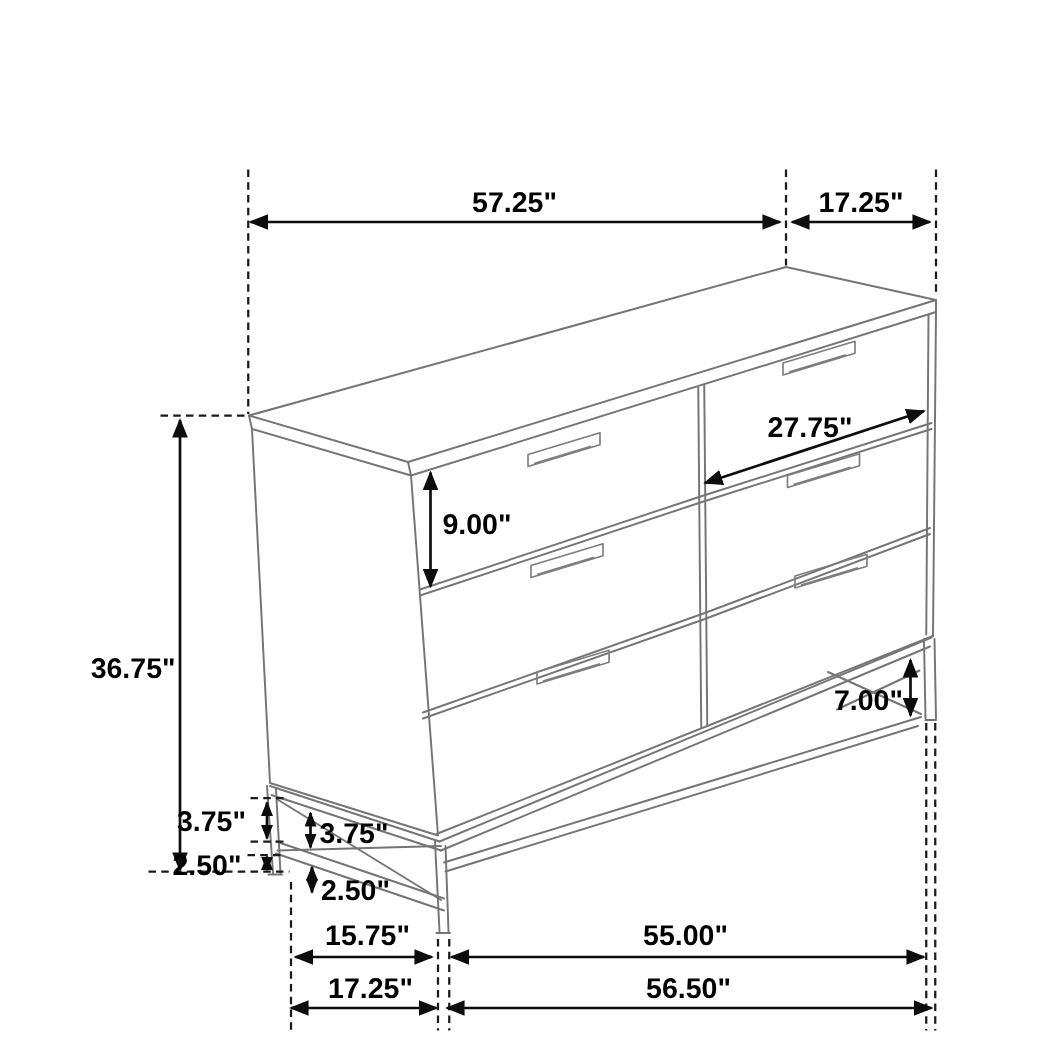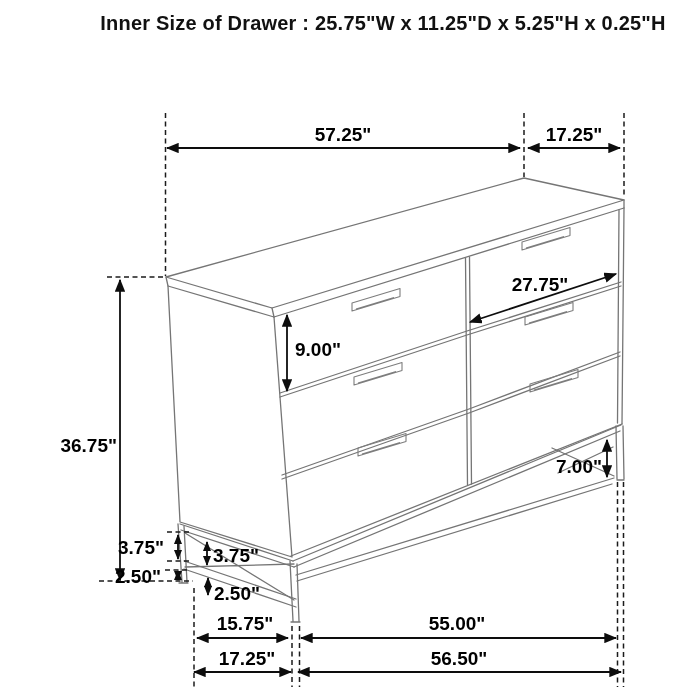--- a/index.html
+++ b/index.html
@@ -11,21 +11,20 @@
   .f{stroke:#757575;stroke-width:1.3;fill:none;stroke-linejoin:round;stroke-linecap:round;}
   .fh{stroke:#7d7d7d;stroke-width:1.1;fill:none;stroke-linejoin:round;}
   .dim{stroke:#0d0d0d;stroke-width:1.8;fill:none;}
   .dash{stroke:#1b1b1b;stroke-width:1.5;fill:none;stroke-dasharray:5 3.5;}
   .lbl{font-family:"Liberation Sans",sans-serif;font-weight:bold;font-size:19px;fill:#000;}
 </style>
 </head>
 <body>
 
 <div class="page">
-  <div class="title">Inner Size of Drawer : 25.75"W x 11.25"D x 5.25"H x 0.25"H</div>
 
   <svg width="700" height="700" viewBox="0 0 700 700">
     <defs>
       <marker id="ah" viewBox="0 0 10 8" refX="9" refY="4" markerWidth="13" markerHeight="10.4" markerUnits="userSpaceOnUse" orient="auto-start-reverse">
         <path d="M0 0 L10 4 L0 8 Z" fill="#0d0d0d"></path>
       </marker>
       <marker id="ahs" viewBox="0 0 10 8" refX="9" refY="4" markerWidth="10" markerHeight="8" markerUnits="userSpaceOnUse" orient="auto-start-reverse">
         <path d="M0 0 L10 4 L0 8 Z" fill="#0d0d0d"></path>
       </marker>
     </defs>

